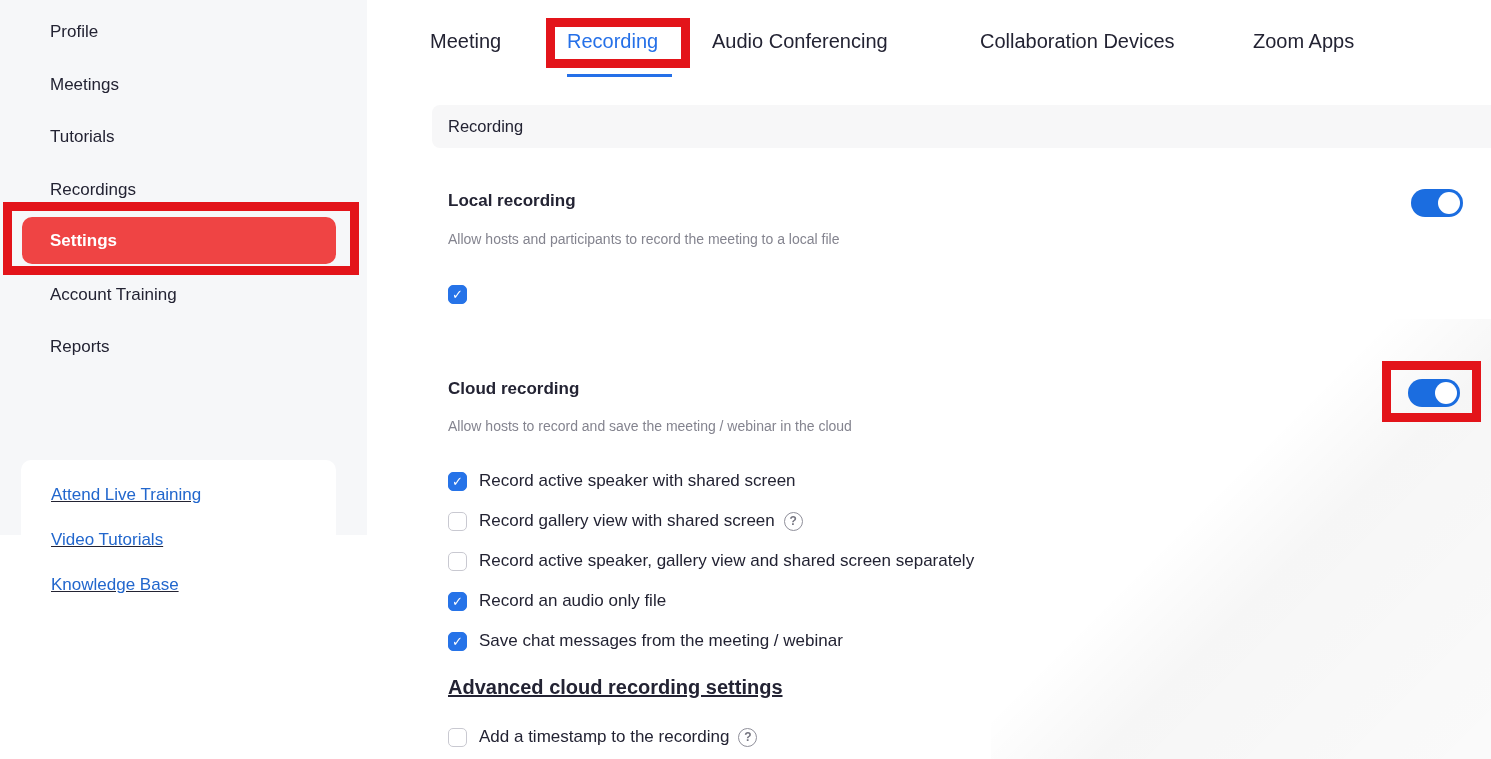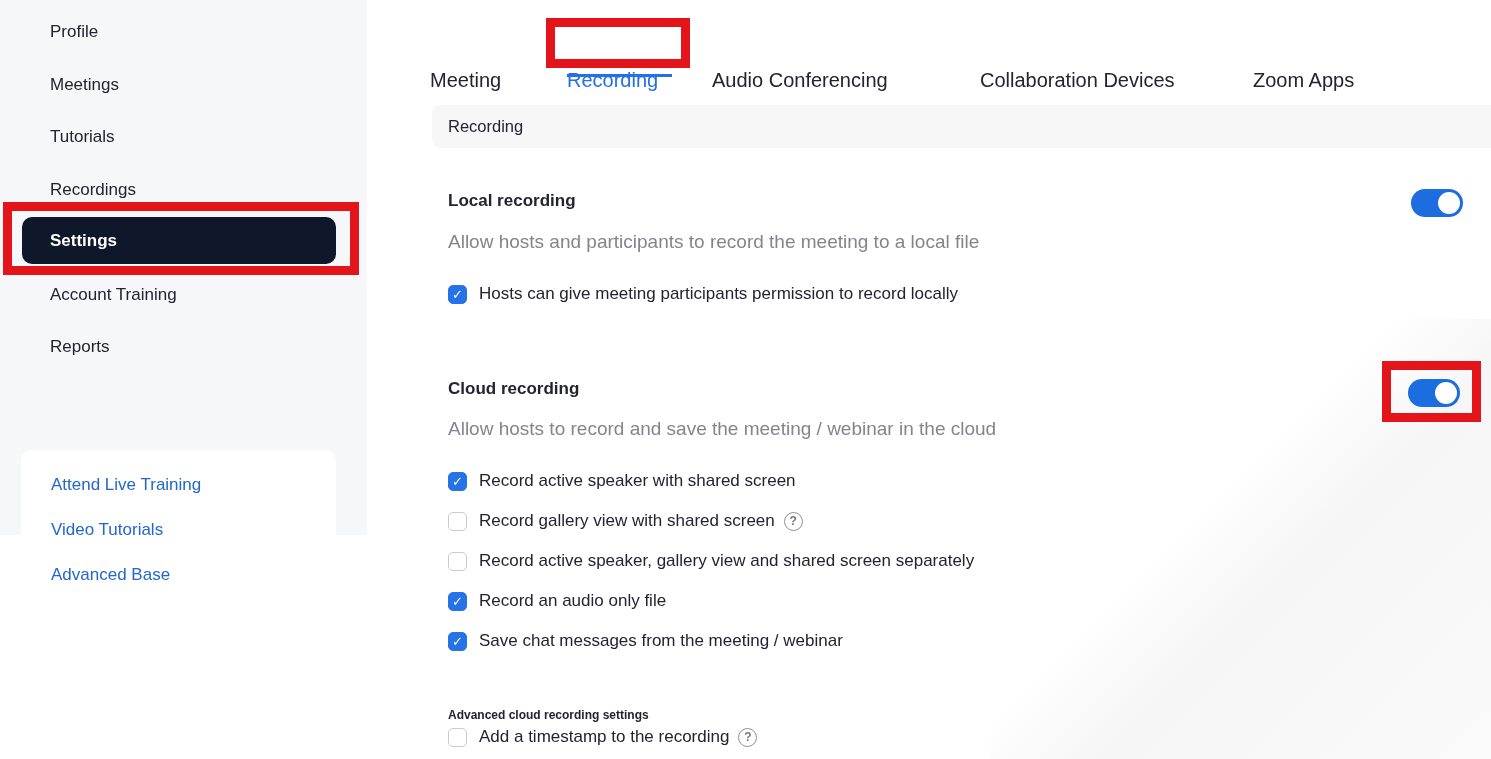--- a/index.html
+++ b/index.html
@@ -21,45 +21,45 @@
   }
   .nav-item {
     position: absolute; left: 0; width: 367px;
     padding-left: 50px;
     font-size: 17px; color: #232333;
     cursor: pointer; line-height: 20px;
   }
   .settings-pill {
     position: absolute; left: 22px; top: 217px;
     width: 314px; height: 47px;
-    background: #0f172a;
+    background: #ef4444;
     border-radius: 10px;
     display: flex; align-items: center;
     padding-left: 28px;
     color: #ffffff; font-weight: bold; font-size: 17px;
     cursor: pointer;
   }
   .help-card {
-    position: absolute; left: 21px; top: 450px;
+    position: absolute; left: 21px; top: 460px;
     width: 315px; height: 158px;
     background: #ffffff; border-radius: 10px;
     padding-top: 12px;
+    text-decoration: underline;
   }
   .help-link {
     display: flex; align-items: center;
     height: 45px; padding-left: 30px;
     color: #2267cd; font-size: 17px; cursor: pointer;
   }
 
   
   .tab {
     position: absolute; top: 30px;
     font-size: 20px; color: #232333; cursor: pointer;
     white-space: nowrap;
-    margin-top: 39px;
   }
   .tab.active { color: #2570e8; }
   .tab-underline {
     position: absolute; left: 567px; top: 74px;
     width: 105px; height: 3px; background: #2570e8;
   }
 
   
   .section-bar {
     position: absolute; left: 432px; top: 105px;
@@ -71,21 +71,21 @@
     font-size: 16.5px; color: #232333;
   }
 
   
   .setting-title {
     position: absolute; left: 448px;
     font-size: 17px; font-weight: bold; color: #232333;
   }
   .setting-desc {
     position: absolute; left: 448px;
-    font-size: 19px; color: #84848f;
+    font-size: 14px; color: #84848f;
   }
   .opt-row {
     display: flex; align-items: center;
     height: 40px; cursor: pointer;
     font-size: 17px; color: #232333;
   }
   .opt-abs { position: absolute; left: 448px; }
   .opt-list { position: absolute; left: 448px; }
   .cb {
     width: 19px; height: 19px; border-radius: 5px;
@@ -98,22 +98,22 @@
     background: #2673e8; border-color: #2673e8; color: #ffffff;
   }
   .help-circle {
     width: 19px; height: 19px; border-radius: 50%;
     border: 1.5px solid #8f8f9a; color: #74747f;
     margin-left: 9px; flex: 0 0 19px;
     display: flex; align-items: center; justify-content: center;
     font-size: 12px; font-weight: bold; cursor: pointer;
   }
   .adv-heading {
-    position: absolute; left: 448px; top: 708px;
-    font-size: 12px; font-weight: bold; color: #232333;
+    position: absolute; left: 448px; top: 676px;
+    font-size: 20px; font-weight: bold; color: #232333; text-decoration: underline;
   }
 
   
   .toggle {
     position: absolute;
     width: 52px; height: 28px; border-radius: 14px;
     background: #c6c6cf; cursor: pointer;
   }
   .toggle.on { background: #1b6de0; }
   .knob {
@@ -146,21 +146,21 @@
   <div class="nav-item" style="top:75px">Meetings</div>
   <div class="nav-item" style="top:127px">Tutorials</div>
   <div class="nav-item" style="top:180px">Recordings</div>
   <div class="settings-pill">Settings</div>
   <div class="nav-item" style="top:285px">Account Training</div>
   <div class="nav-item" style="top:337px">Reports</div>
 
   <div class="help-card">
     <div class="help-link">Attend Live Training</div>
     <div class="help-link">Video Tutorials</div>
-    <div class="help-link">Advanced Base</div>
+    <div class="help-link">Knowledge Base</div>
   </div>
 </div>
 
 <div class="swoosh"></div>
 
 <div class="tab" style="left:430px">Meeting</div>
 <div class="tab active" style="left:567px">Recording</div>
 <div class="tab" style="left:712px">Audio Conferencing</div>
 <div class="tab" style="left:980px">Collaboration Devices</div>
 <div class="tab" style="left:1253px">Zoom Apps</div>
@@ -171,21 +171,20 @@
 </div>
 
 <div class="setting-title" style="top:191px">Local recording</div>
 <div class="setting-desc" style="top:231px">Allow hosts and participants to record the meeting to a local file</div>
 <div class="toggle on" style="left:1411px; top:189px">
   <span class="knob"></span>
 </div>
 
 <div class="opt-row opt-abs" style="top:274px">
   <span class="cb on">✓</span>
-  <span>Hosts can give meeting participants permission to record locally</span>
 </div>
 
 <div class="setting-title" style="top:379px">Cloud recording</div>
 <div class="setting-desc" style="top:418px">Allow hosts to record and save the meeting / webinar in the cloud</div>
 <div class="toggle on" style="left:1408px; top:379px">
   <span class="knob"></span>
 </div>
 
 <div class="opt-list" style="top:461px">
   <div class="opt-row">

